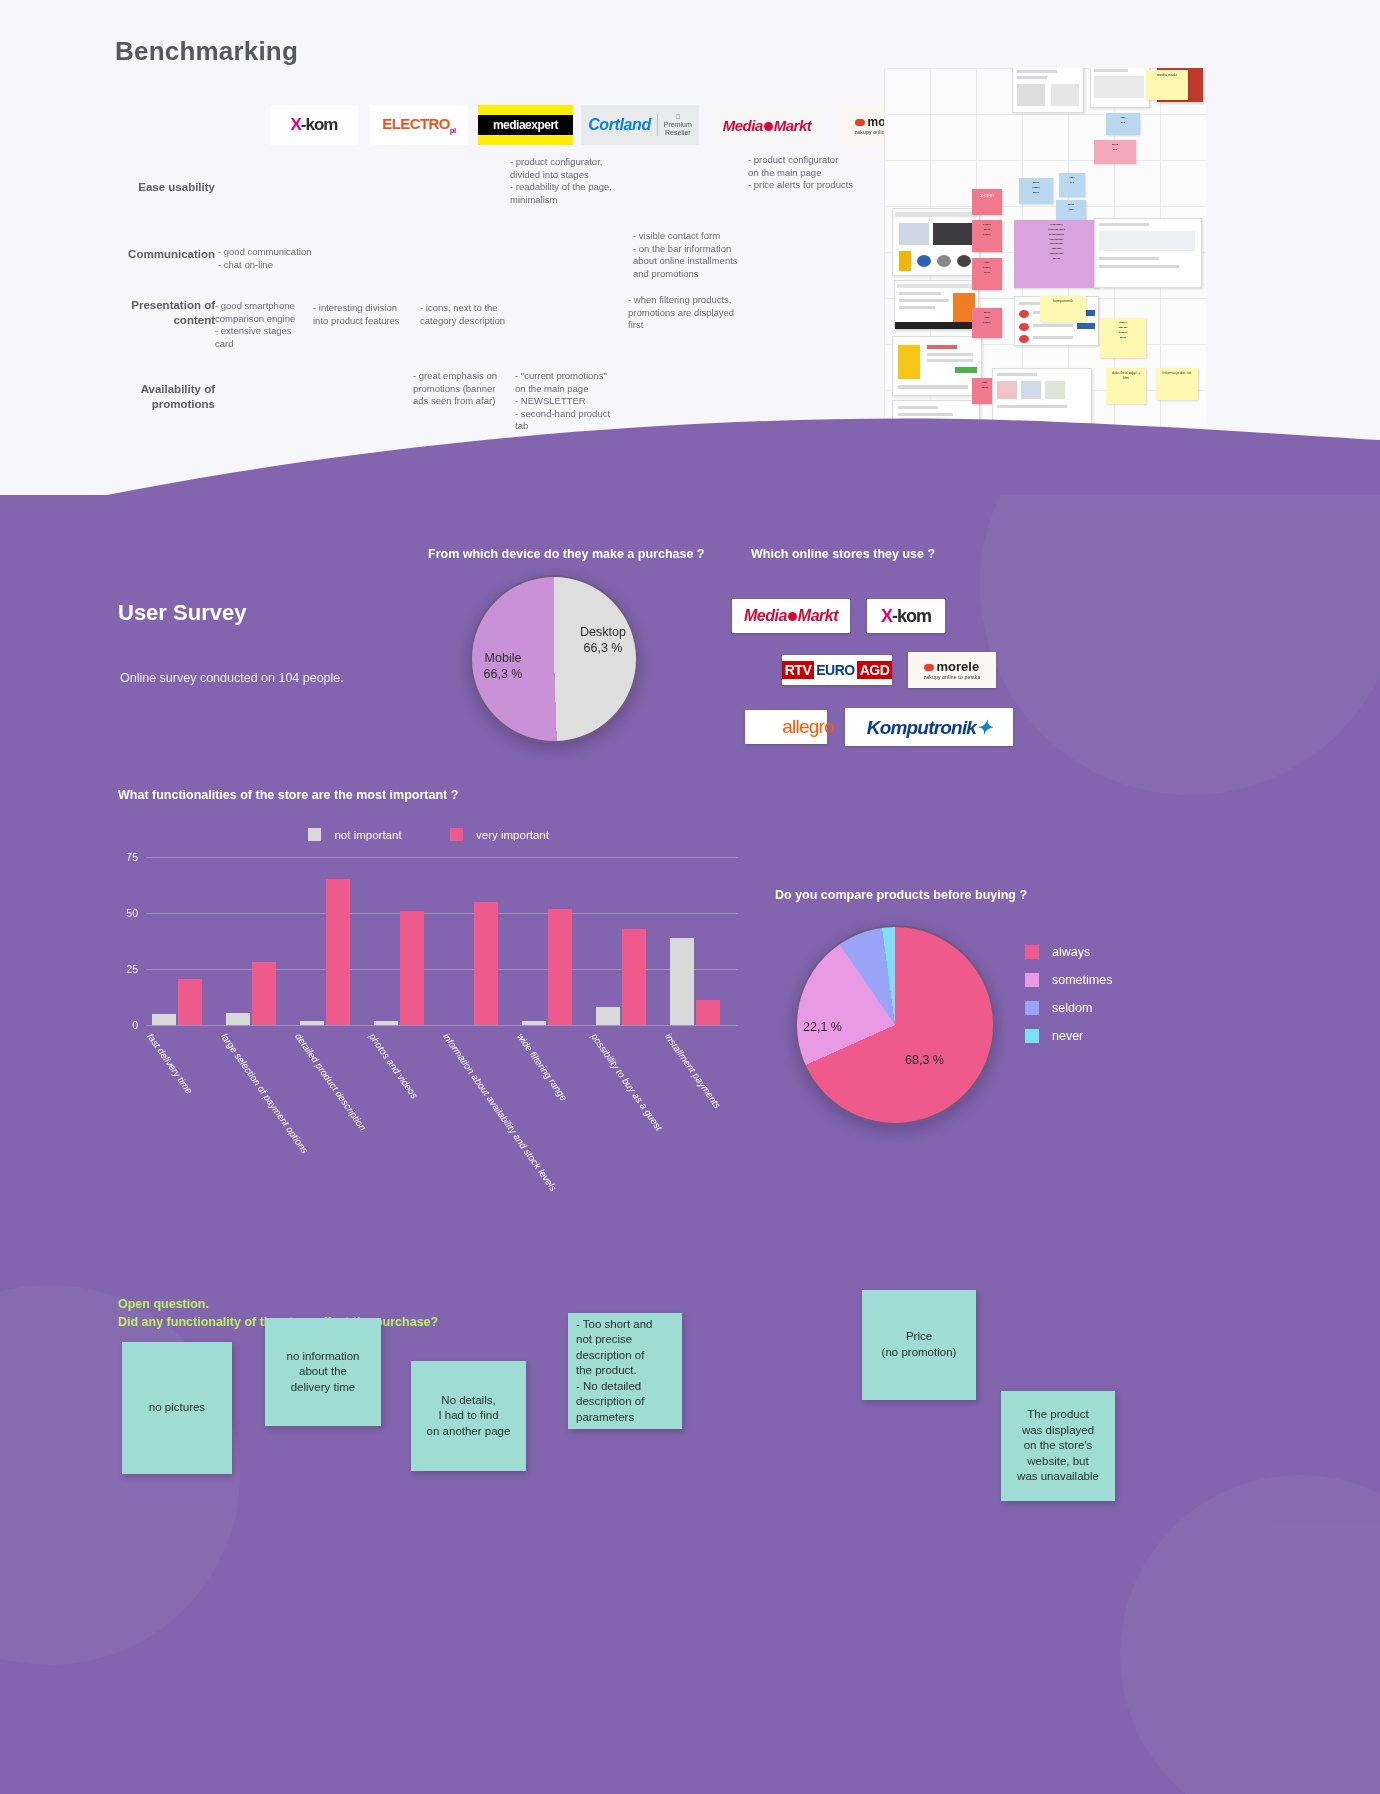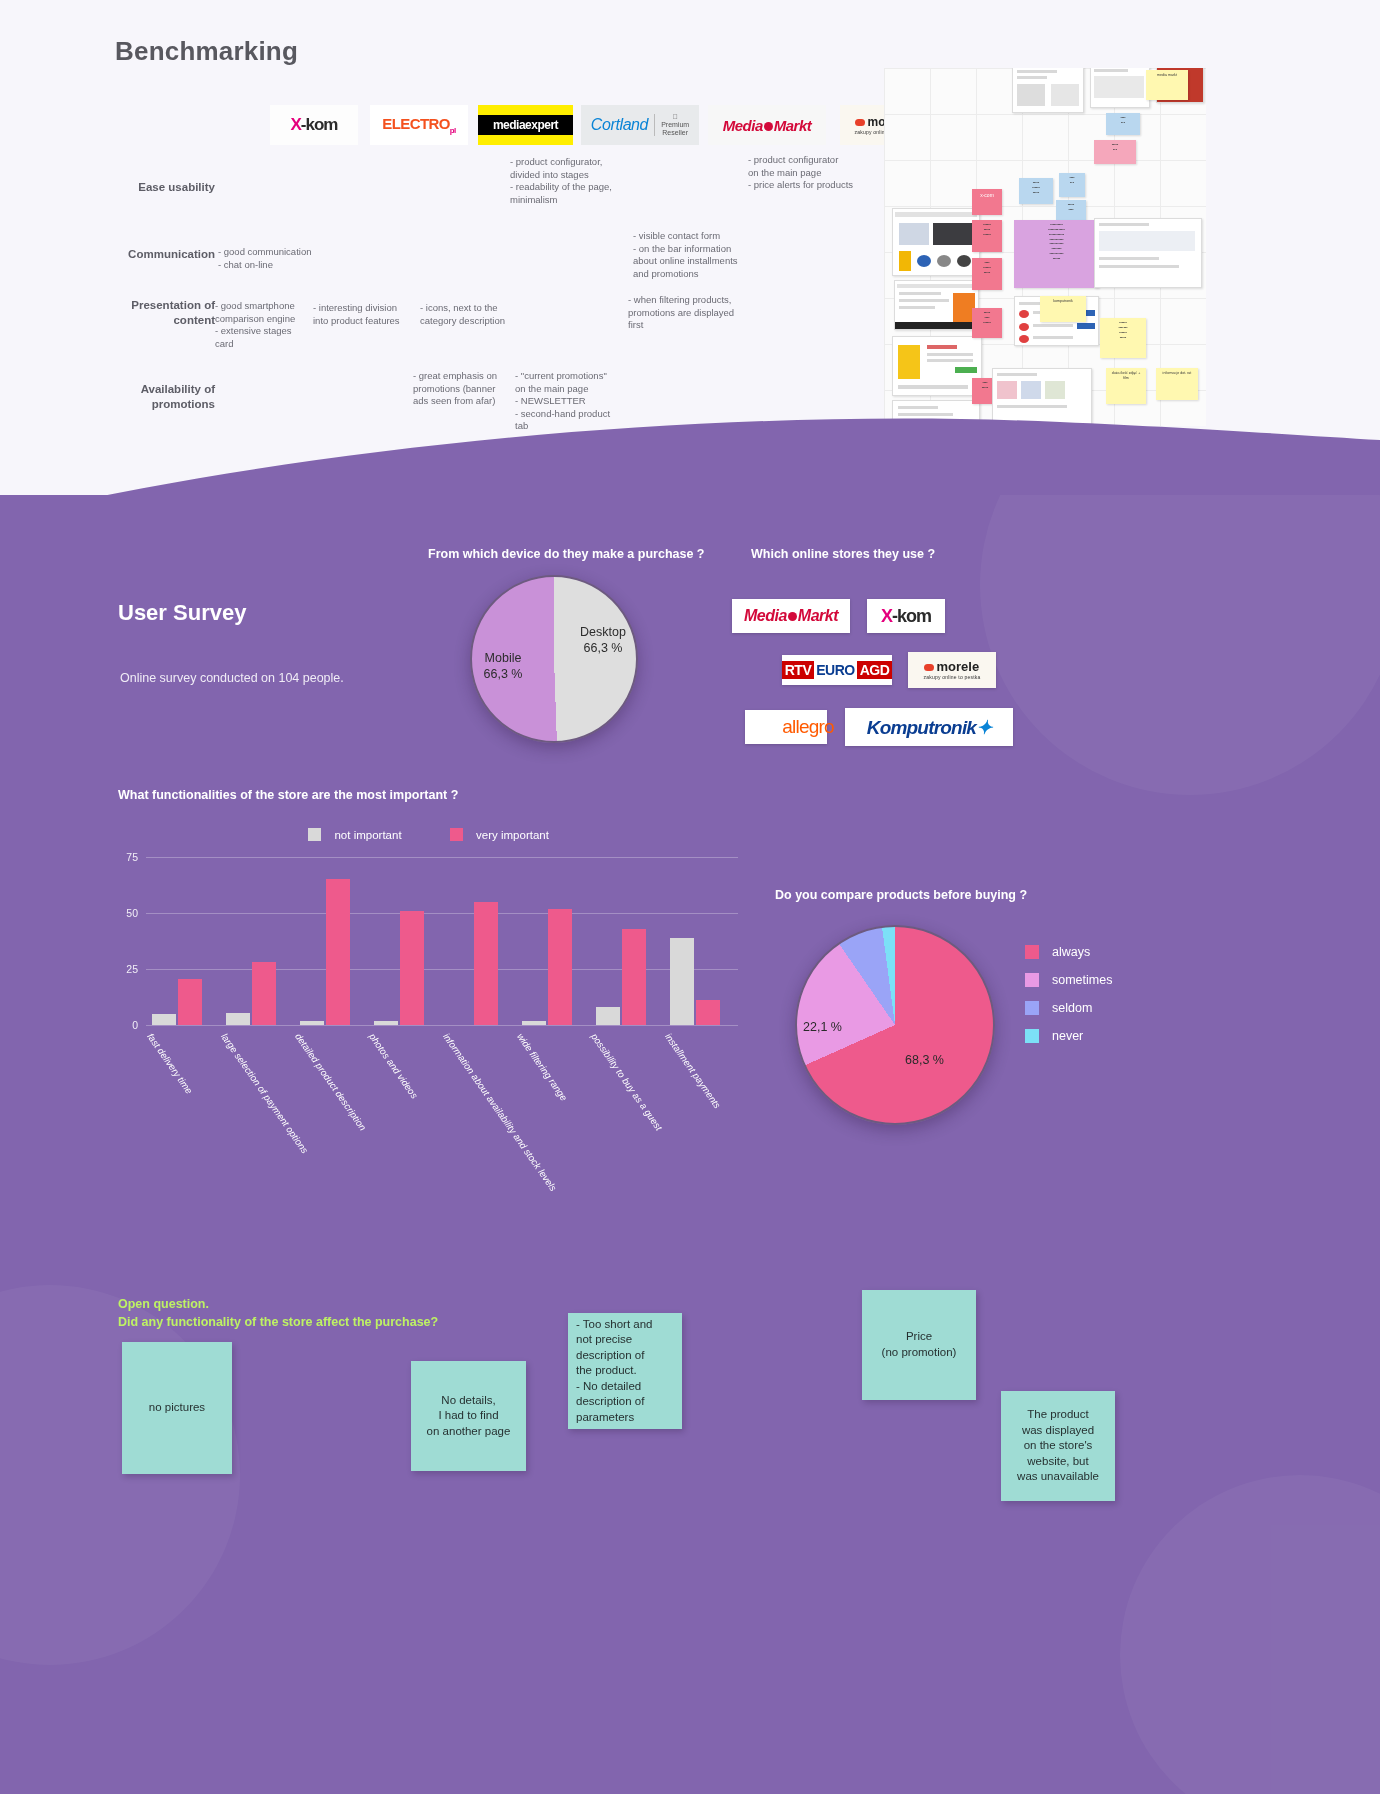--- a/index.html
+++ b/index.html
@@ -30,21 +30,21 @@
   .lg-mexp   { left:208px; width:95px; background:#ffee00; }
   .lg-cort   { left:311px; width:118px; background:#e8eaec; }
   .lg-mm     { left:438px; width:118px; background:#f7f7f7; }
   .lg-mor    { left:570px; width:86px; background:#faf7f0; }
 
   .txt-xkom { font-size:17px; font-weight:bold; color:#2b2b2b; letter-spacing:-1px; }
   .txt-xkom .xx { color:#e5007d; }
   .txt-electro { font-size:15px; font-weight:bold; color:#f4511e; letter-spacing:-.6px; }
   .txt-electro sub { font-size:8px; color:#e5007d; }
   .txt-mexp { font-size:12px; font-weight:bold; background:#000; color:#fff; padding:3px 22px; letter-spacing:-.5px; }
-  .txt-cort { font-size:16px; font-style:italic; font-weight:normal; color:#0a84d6; letter-spacing:-.4px; }
+  .txt-cort { font-size:16px; font-style:italic; font-weight:bold; color:#0a84d6; letter-spacing:-.4px; }
   .cort-div { width:1px; height:22px; background:#bbb; margin:0 6px; }
   .cort-ap { font-size:7px; color:#555; text-align:center; line-height:1.1; }
   .txt-mm { font-size:15px; font-style:italic; font-weight:bold; color:#d3093a; letter-spacing:-.5px; }
   .mm-dot { display:inline-block; width:9px; height:9px; border-radius:50%; background:#d3093a; margin:0 1px; vertical-align:middle; }
   .txt-mor { font-size:12px; font-weight:bold; color:#222; line-height:1; }
   .txt-mor .sub2 { display:block; font-size:5px; font-weight:normal; color:#333; letter-spacing:.2px; margin-top:2px;}
   .mor-dot { display:inline-block; width:10px; height:7px; background:#e8402a; border-radius:4px; margin-right:3px; vertical-align:middle;}
 
   
   .bm-grid { position:absolute; left:100px; top:150px; width:790px; height:290px; }
@@ -431,20 +431,23 @@
     <div class="p2-item">
       <span class="p2-sw" style="background:#7ce0f7;"></span>
       <span class="p2-tx">never</span>
     </div>
   </div>
 
   <div class="oq">Open question.
 Did any functionality of the store affect the purchase?</div>
 
   <div class="note" style="left:122px;top:847px;width:110px;height:132px;">no pictures</div>
+  <div class="note" style="left:265px;top:823px;width:116px;height:108px;">no information
+about the
+delivery time</div>
   <div class="note" style="left:411px;top:866px;width:115px;height:110px;">No details,
 I had to find
 on another page</div>
   <div class="note l" style="left:568px;top:818px;width:114px;height:116px;">- Too short and
 not precise
 description of
 the product.
 - No detailed
 description of
 parameters</div>

